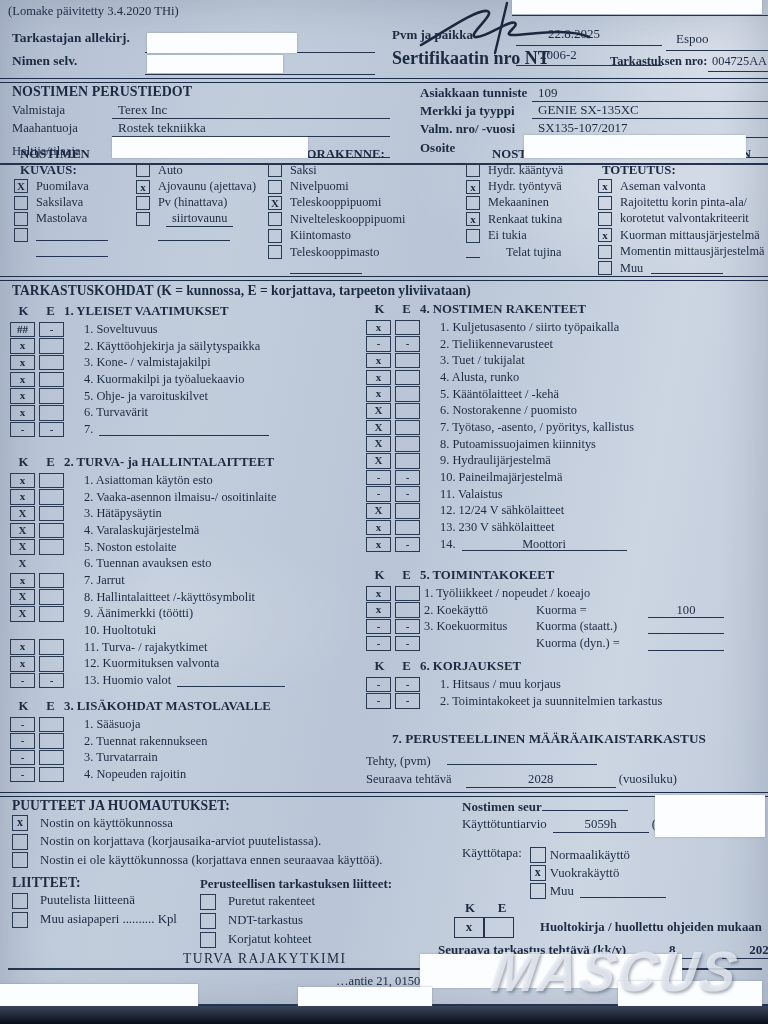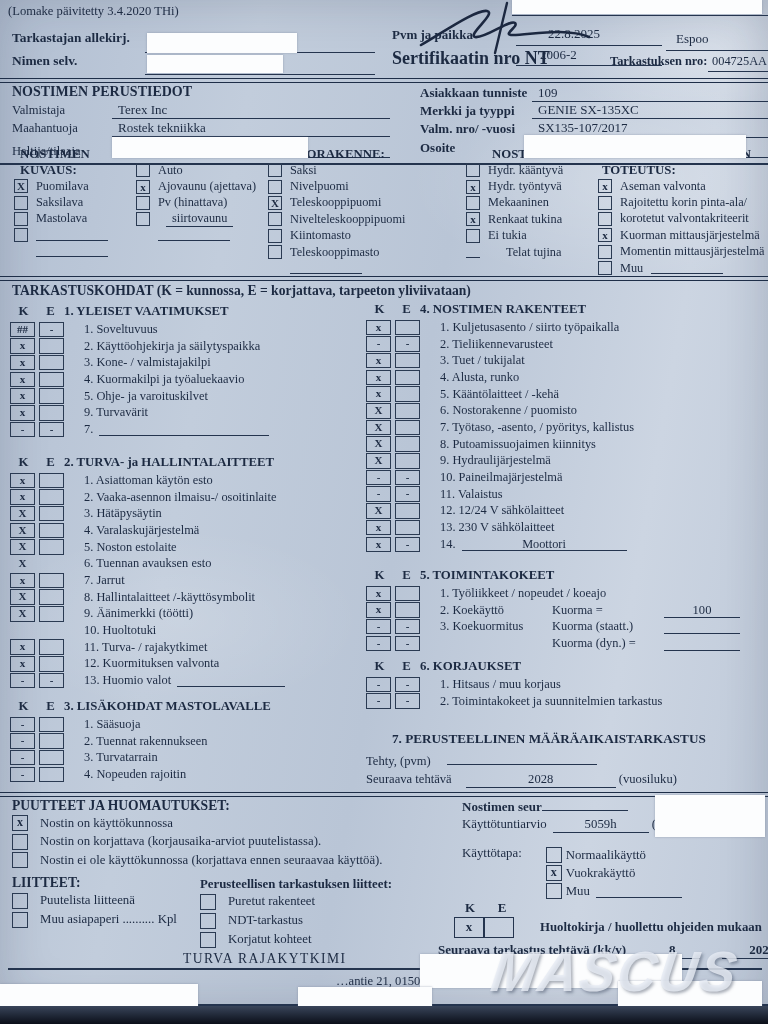--- a/index.html
+++ b/index.html
@@ -38,21 +38,21 @@
   .cl-sec{position:absolute}
   .khead{display:flex;height:17px;font-weight:bold;font-size:12.8px}
   .khead .hk,.khead .he{width:27px;text-align:center}
   .khead .ht{white-space:nowrap}
   .crow{display:flex;align-items:center;height:16.7px}
   .cc{flex:none;width:23px;height:13.5px;border:1.5px solid #2a3a52;margin-right:4px;text-align:center;
       font-size:11px;line-height:13px;font-weight:bold}
   .cc.nob{border-color:transparent}
   .clab{margin-left:16px;font-size:12.4px;white-space:nowrap}
   .rline{border-bottom:1.5px solid #24344e;height:12px;margin-left:6px;text-align:center;font-size:12.3px;line-height:13px}
-  .clab5{margin-left:16px;font-size:12.4px;width:112px;white-space:nowrap}
+  .clab5{font-size:12.4px;width:112px;white-space:nowrap}
   .ext{font-size:12.4px;width:112px;white-space:nowrap}
   .vl5{width:76px;border-bottom:1.5px solid #24344e;text-align:center;font-size:12.6px;height:14px}
   
   .drow{display:flex;align-items:center;height:18.6px}
   .bx2{flex:none;width:14px;height:14px;border:1.6px solid #2a3a52;margin-right:12px;text-align:center;
        font-size:12px;line-height:13.5px;font-weight:bold}
   .dlab{font-size:12.8px;white-space:nowrap}
   .arow{display:flex;align-items:center;height:19px}
   .mrow{display:flex;align-items:center;height:18px}
   .cc2{flex:none;display:inline-block;width:28px;height:19px;border:1.7px solid #24344e;text-align:center;
@@ -294,21 +294,21 @@
           <span class="clab">4. Kuormakilpi ja työaluekaavio</span>
         </div>
         <div class="crow">
           <span class="cc">x</span>
           <span class="cc"></span>
           <span class="clab">5. Ohje- ja varoituskilvet</span>
         </div>
         <div class="crow">
           <span class="cc">x</span>
           <span class="cc"></span>
-          <span class="clab">9. Turvavärit</span>
+          <span class="clab">6. Turvavärit</span>
         </div>
         <div class="crow">
           <span class="cc">-</span>
           <span class="cc">-</span>
           <span class="clab">7.</span>
           <span class="rline" style="width: 170px;"></span>
         </div>
       </div>
       <div class="cl-sec" style="left: 10px; top: 455px;">
         <div class="khead">
@@ -572,21 +572,21 @@
   </div>
 
   <div class="abs" style="left:462px;top:797px">
     <div style="white-space:nowrap"><span class="b" style="font-size:13px">Nostimen seur</span><span class="val-line" style="width:86px"></span></div>
     <div style="margin-top:2px;font-size:12.8px;white-space:nowrap">
       <span>Käyttötuntiarvio</span><span class="val-line" style="width:96px;margin-left:6px">5059h</span>
       <span>(tuntia)</span>
     </div>
     <div style="margin-top:13px;display:flex">
       <span style="font-size:12.8px">Käyttötapa:</span>
-      <div id="mode-rows" style="margin-left:24px">
+      <div id="mode-rows" style="margin-left:8px">
           <div class="mrow">
             <span class="bx2" style="margin-right: 4px;"></span>
             <span class="dlab">Normaalikäyttö</span>
           </div>
           <div class="mrow">
             <span class="bx2" style="margin-right: 4px;">x</span>
             <span class="dlab">Vuokrakäyttö</span>
           </div>
           <div class="mrow">
             <span class="bx2" style="margin-right: 4px;"></span>

